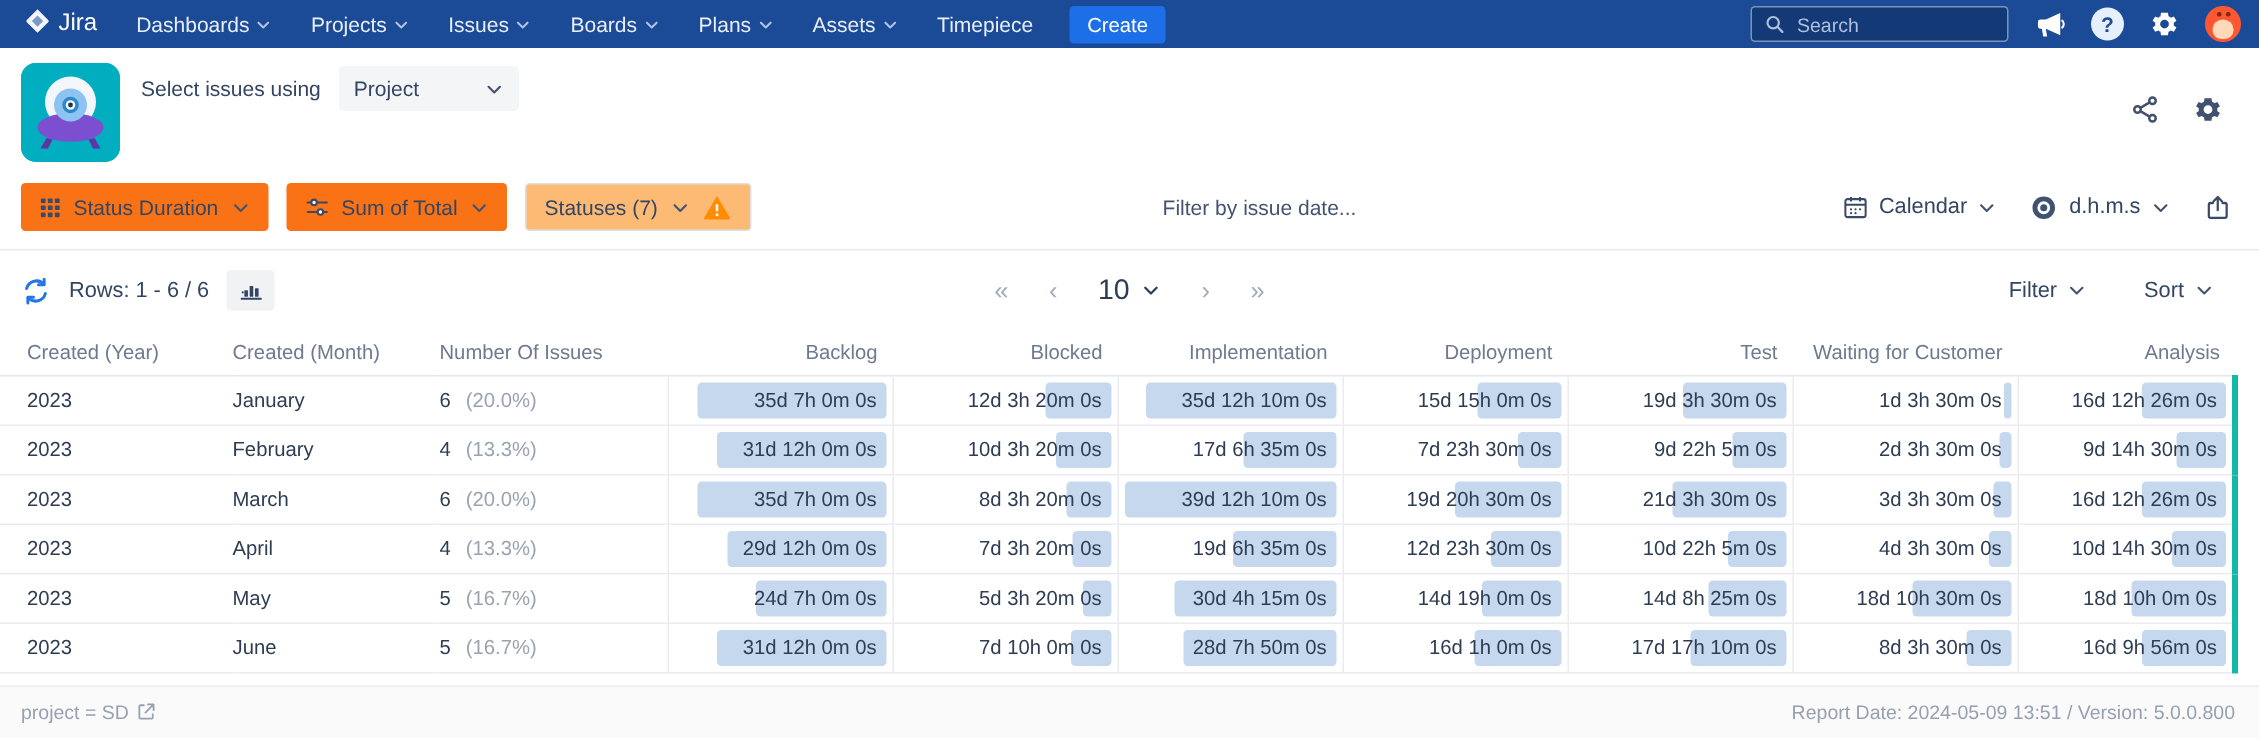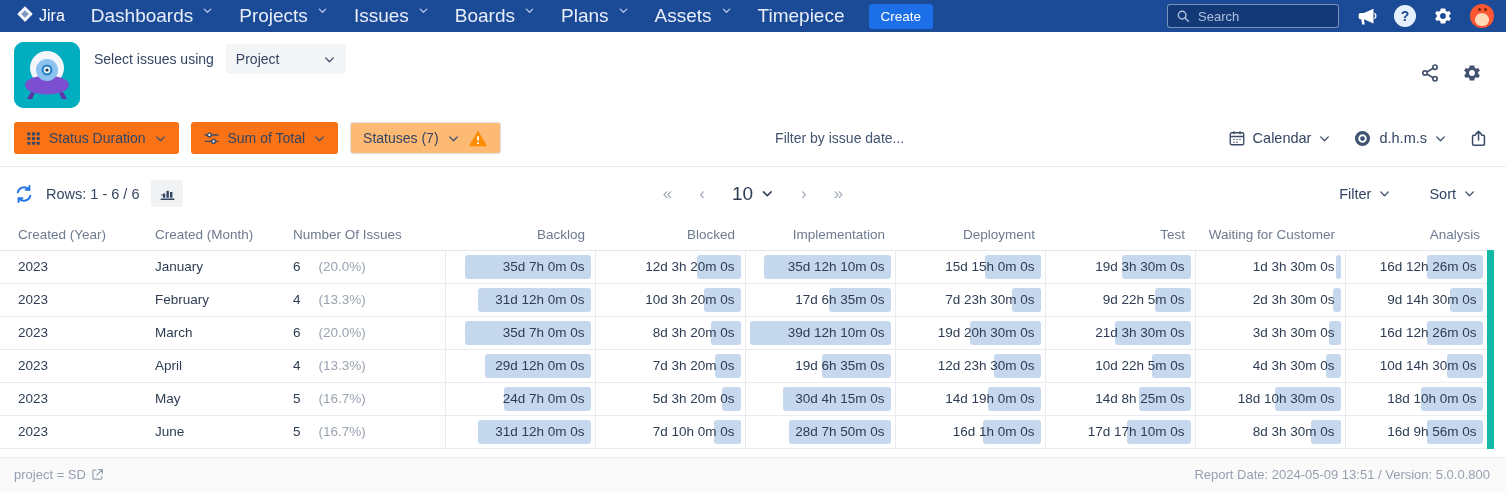--- a/index.html
+++ b/index.html
@@ -6,21 +6,21 @@
   html,body { width:1506px; height:492px; overflow:hidden; background:#fff;
     font-family:"Liberation Sans", sans-serif; color:#344563; }
   body { display:flex; flex-direction:column; }
 
   
   .navbar { height:32px; background:#1B4A96; display:flex; align-items:center;
     padding:0 12px; flex:0 0 auto; color:#E8EEF9; }
   .nav-logo { display:flex; align-items:center; gap:5px; margin:0 26px 0 4px; }
   .nav-logo .brand { font-size:16px; color:#fff; }
   .nav-items { display:flex; align-items:center; gap:26px; }
-  .nav-item { display:flex; gap:9px; font-size:19px; color:#E8EEF9; cursor:pointer; }
+  .nav-item { display:flex; align-items:center; gap:4px; font-size:14px; color:#E8EEF9; cursor:pointer; }
   .nav-item .chev { color:#AFC2E6; }
   .create-btn { margin-left:24px; background:#1D6FE8; color:#fff; font-size:13.5px;
     padding:5px 12px; border:none; border-radius:3px; cursor:pointer; }
   .nav-right { margin-left:auto; display:flex; align-items:center; gap:17px; }
   .nav-search { display:flex; align-items:center; gap:8px; width:172px; height:24px;
     background:rgba(6,26,64,0.35); border:1px solid rgba(159,177,209,0.75); border-radius:3px; padding:0 8px; }
   .nav-search input { background:transparent; border:none; outline:none; color:#E8EEF9;
     font-size:13px; width:120px; font-family:"Liberation Sans", sans-serif; }
   .nav-search input::placeholder { color:#AFC0DE; }
   .nav-icon { display:flex; align-items:center; justify-content:center; cursor:pointer; }
@@ -77,25 +77,25 @@
   thead th { font-size:13.5px; font-weight:normal; color:#6E7A8F; text-align:left; height:30px;
     vertical-align:middle; border-bottom:1px solid #E4E6EB; cursor:pointer; }
   th.first { padding-left:18px; }
   th.num, td.dur { text-align:right; }
   th.num { padding-right:10px; }
   tbody td { height:33px; border-top:1px solid #EBECF0; font-size:13.5px; color:#2E3D53; vertical-align:middle; }
   tbody tr:first-child td { border-top:none; }
   tbody tr:last-child td { border-bottom:1px solid #EBECF0; }
   td.first { padding-left:18px; }
   td.dur { position:relative; border-left:1px solid #EBECF0; }
-  td.dur:last-child { border-right:7px solid #14b8a6; }
+  td.dur:last-child { border-right:4px solid #14b8a6; }
   .bar-area { position:absolute; left:4px; right:4px; top:4px; bottom:4px; }
   .bar { position:absolute; right:0; top:0; bottom:0; background:#C5D8EE; border-radius:3px; }
   .dur-text { position:relative; display:block; text-align:right; padding-right:10px; }
-  .pct { color:#9AA3B0; margin-left:18px; }
+  .pct { color:#9AA3B0; margin-left:10px; }
 
   
   .footer { margin-top:auto; border-top:1px solid #EBECF0; background:#FAFAFB;
     display:flex; align-items:center; justify-content:space-between; padding:9px 16px 10px 14px;
     font-size:13px; color:#97A0AF; }
   .footer-query { display:flex; align-items:center; gap:5px; cursor:pointer; color:#97A0AF; text-decoration:none; }
 
   .chev { flex:0 0 auto; }
 </style>
 </head>

